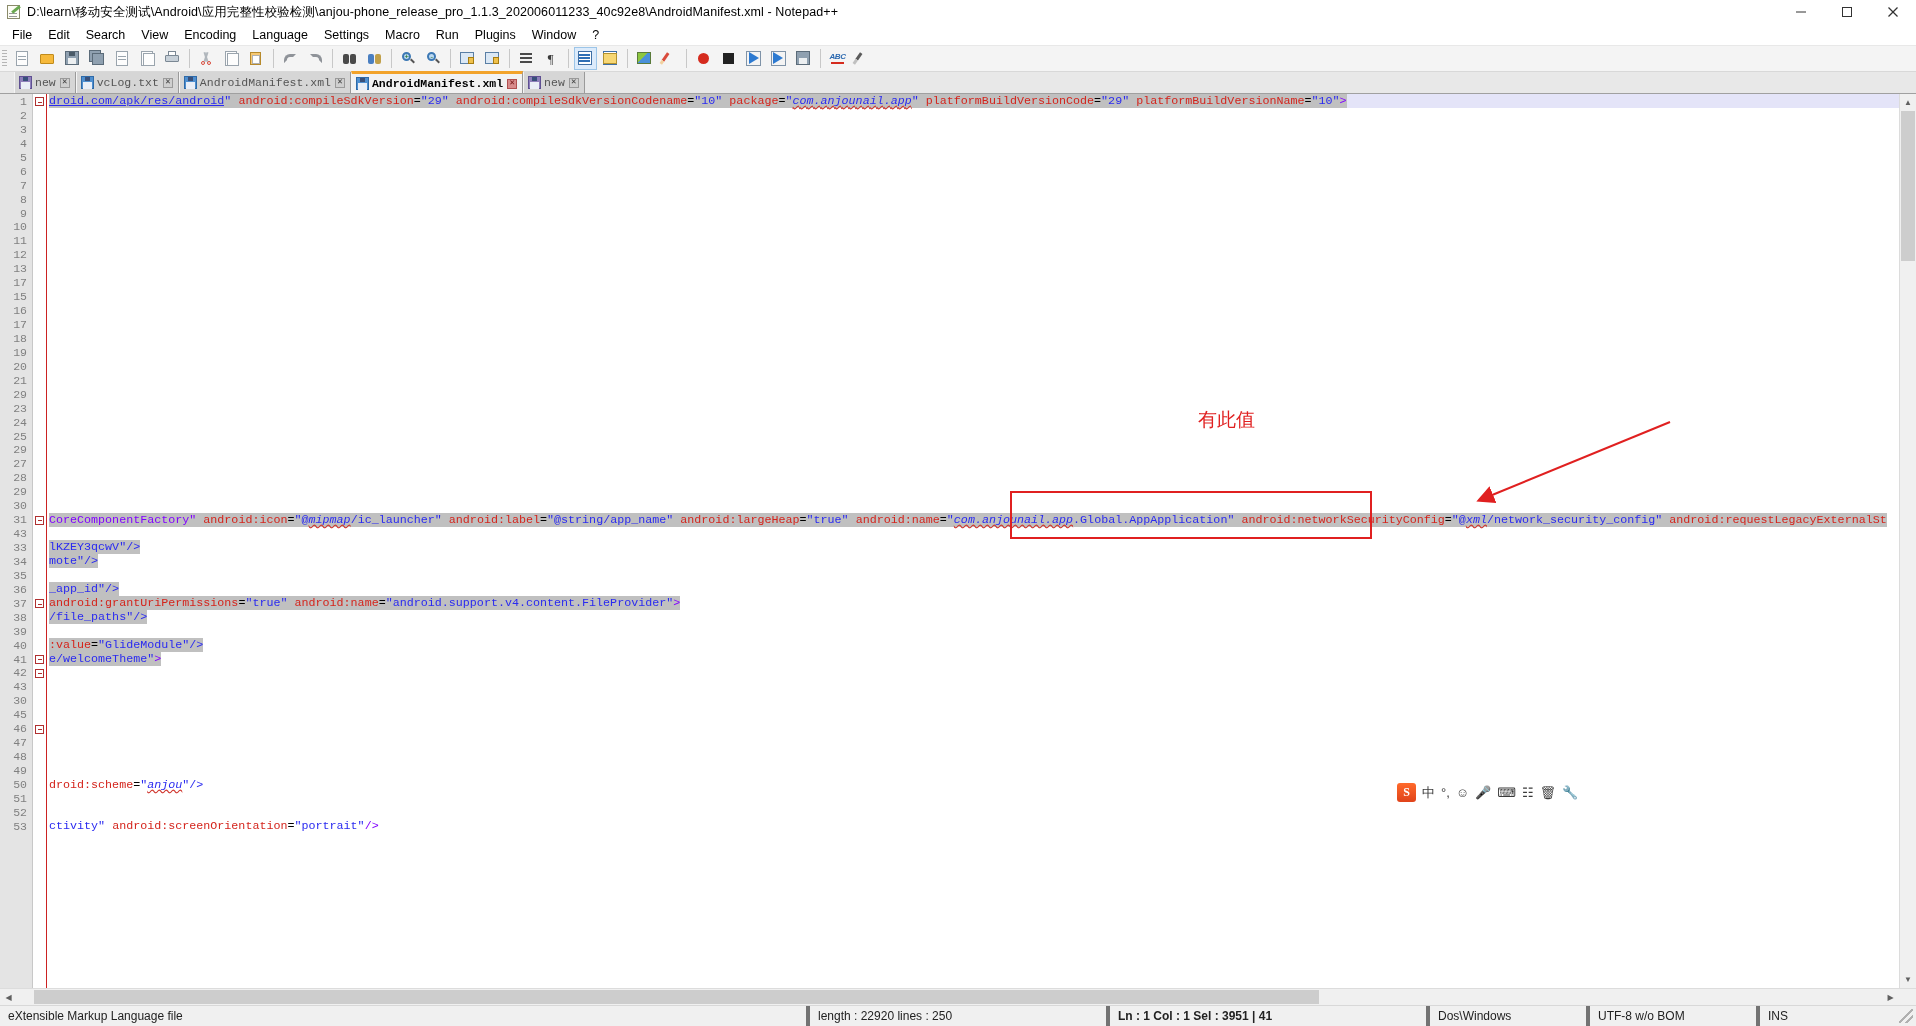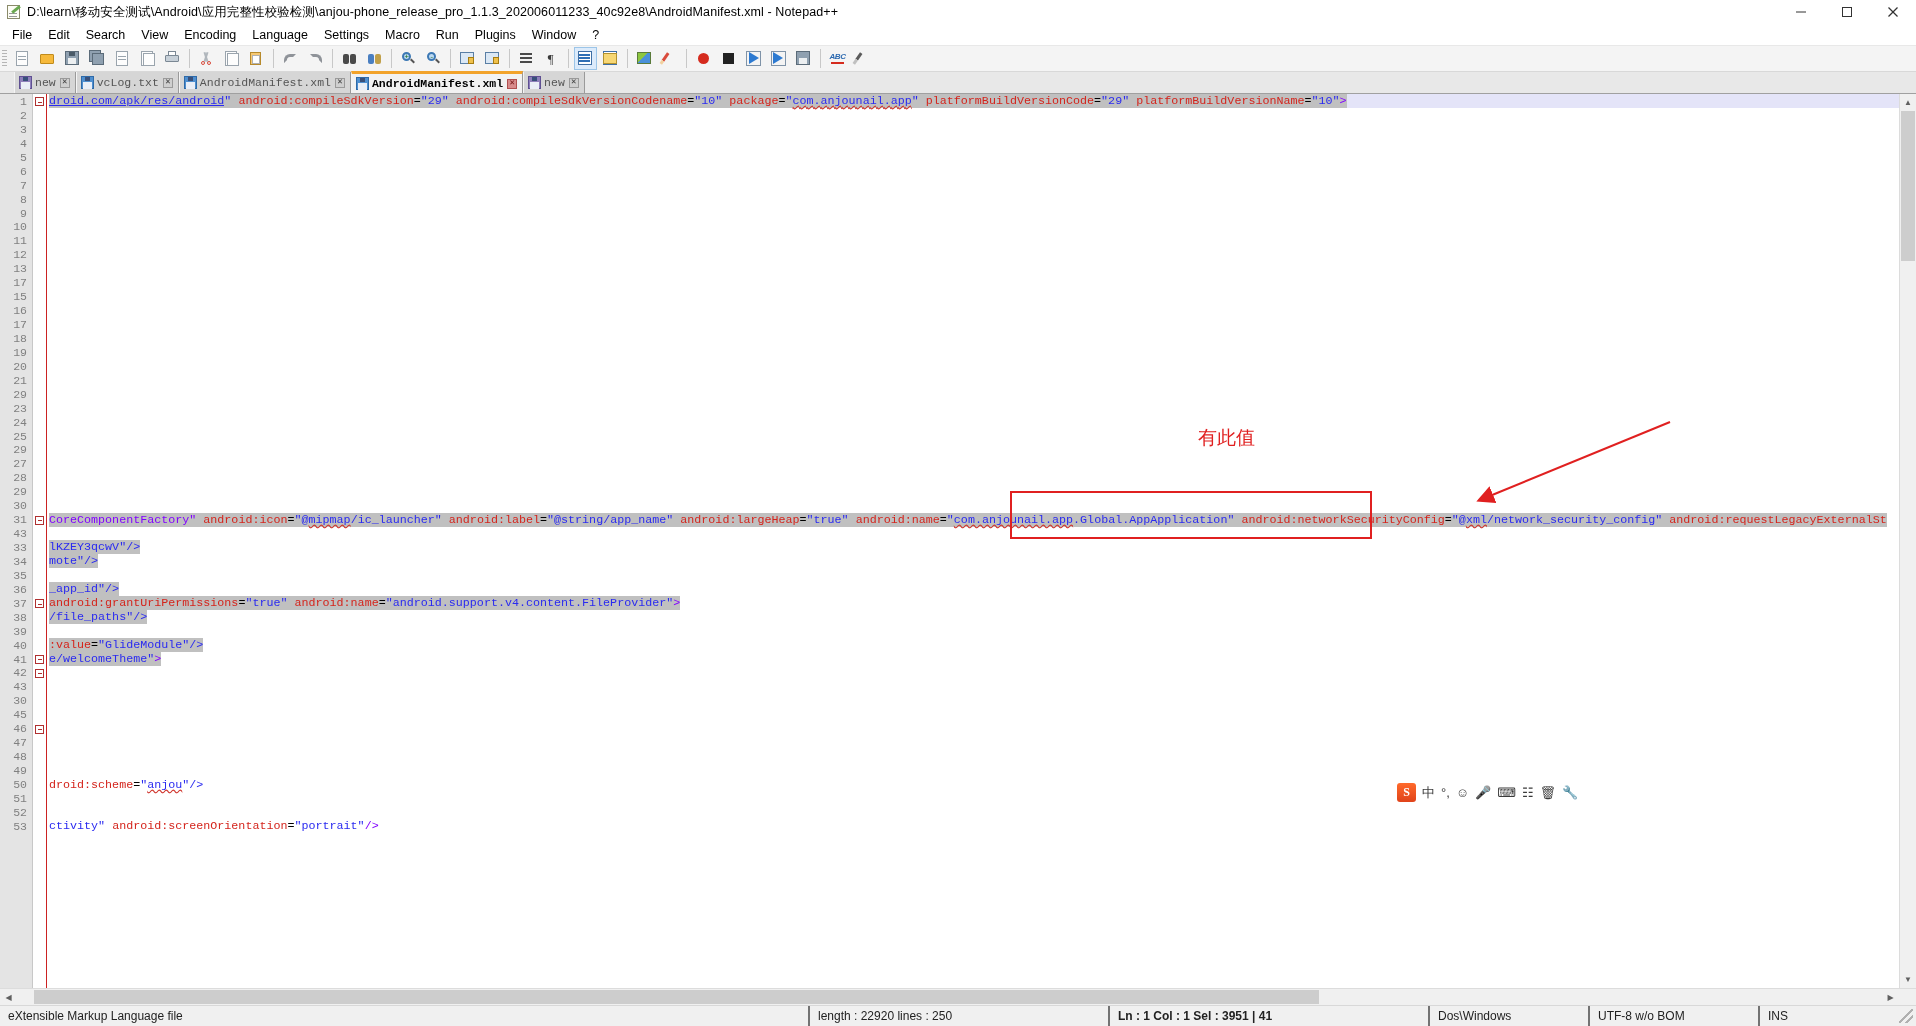--- a/index.html
+++ b/index.html
@@ -432,20 +432,21 @@
   .s-eq { color: #000; }
   .s-val { color: #2a2af0; }
   .s-tag { color: #8000ff; }
   .s-plain { color: #000; }
   .s-link {
     color: #2a2af0; text-decoration: underline;
   }
   .s-wavy {
     text-decoration: underline wavy #d0342c;
     text-decoration-skip-ink: none;
+    font-style: italic;
   }
 
   
   .annot-box {
     position: absolute;
     border: 2px solid #e02020;
     pointer-events: none;
   }
   .annot-text {
     position: absolute;
@@ -526,21 +527,21 @@
     border-top: 1px solid #d8d8d8;
     display: flex;
     align-items: center;
     flex: 0 0 auto;
     font-size: 12px;
     color: #222;
   }
   .status-cell {
     padding: 0 8px;
     white-space: nowrap;
-    border-right: 2px solid #737373;
+    border-right: 4px solid #737373;
     height: 21px;
     display: flex; align-items: center;
   }
   .sc-doctype { width: 810px; }
   .sc-len { width: 300px; }
   .sc-pos { width: 320px; font-weight: bold; }
   .sc-eol { width: 160px; }
   .sc-enc { width: 170px; }
   .sc-ins { width: 80px; border-right: none; }
   .resize-grip {
@@ -1063,21 +1064,21 @@
     </div>
 
     <div class="vscroll">
       <div class="scroll-arrow">▲</div>
       <div class="vthumb"></div>
       <div style="flex:1 1 auto"></div>
       <div class="scroll-arrow">▼</div>
     </div>
 
     <div class="annot-box" id="annot-box" style="left: 1010px; top: 397px; width: 362px; height: 48px;"></div>
-    <div class="annot-text" id="annot-text" style="left: 1198px; top: 331px;">有此值</div>
+    <div class="annot-text" id="annot-text" style="left: 1198px; top: 313px;">有此值</div>
     <svg class="annot-svg" id="annot-arrow" width="300" height="130" style="left:1455px; top:298px;">
       <defs>
         <marker id="ah" markerWidth="9" markerHeight="9" refX="7" refY="4.5" orient="auto">
           <polygon points="0,0 9,4.5 0,9" fill="#e02020"></polygon>
         </marker>
       </defs>
       <line x1="215" y1="30" x2="25" y2="108" stroke="#e02020" stroke-width="2" marker-end="url(#ah)"></line>
     </svg>
 
     <div class="ime" id="ime-bar" style="left:1395px; top:689px;">

